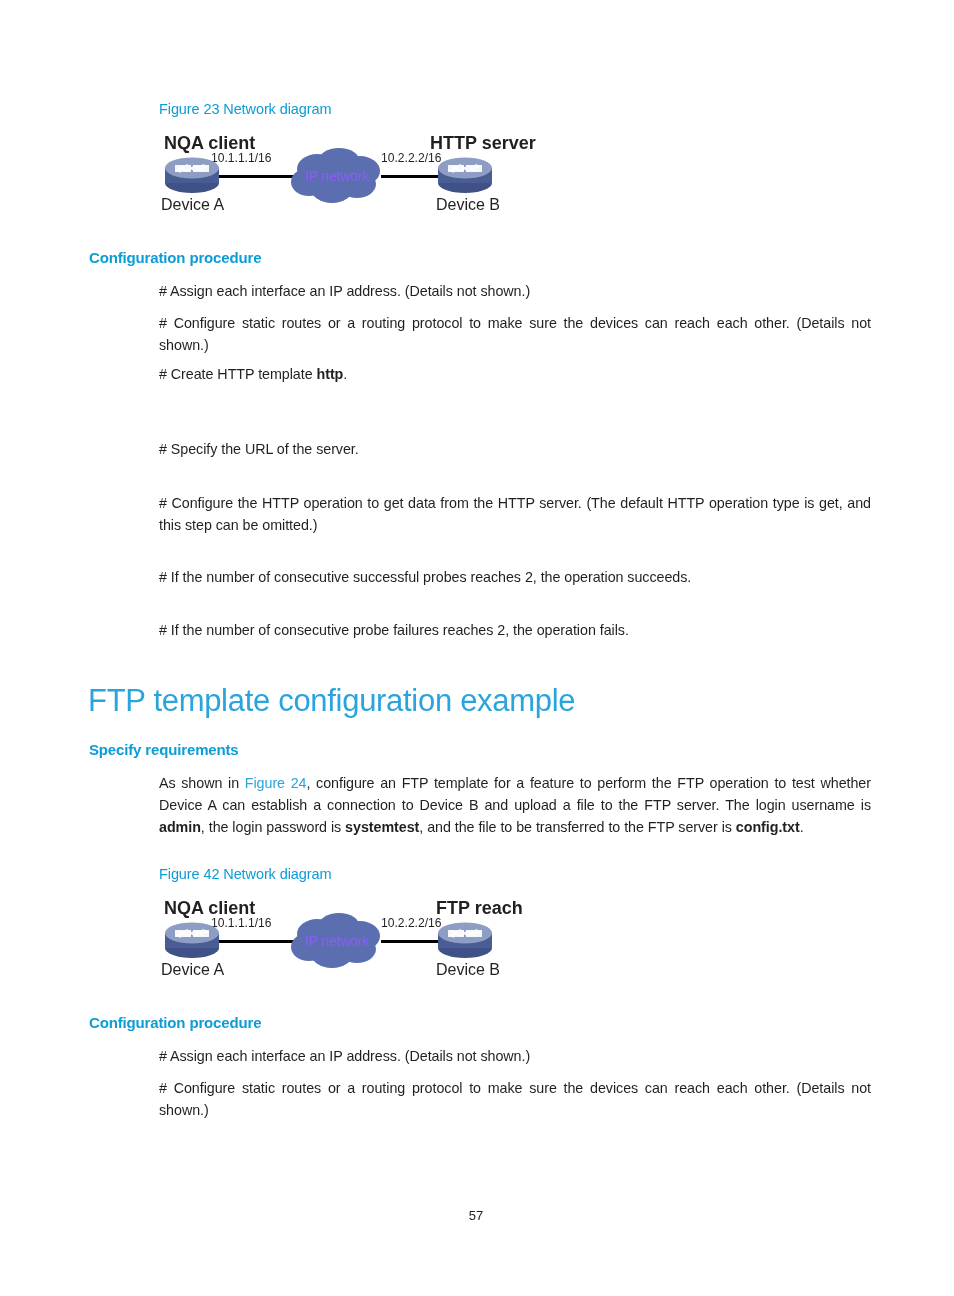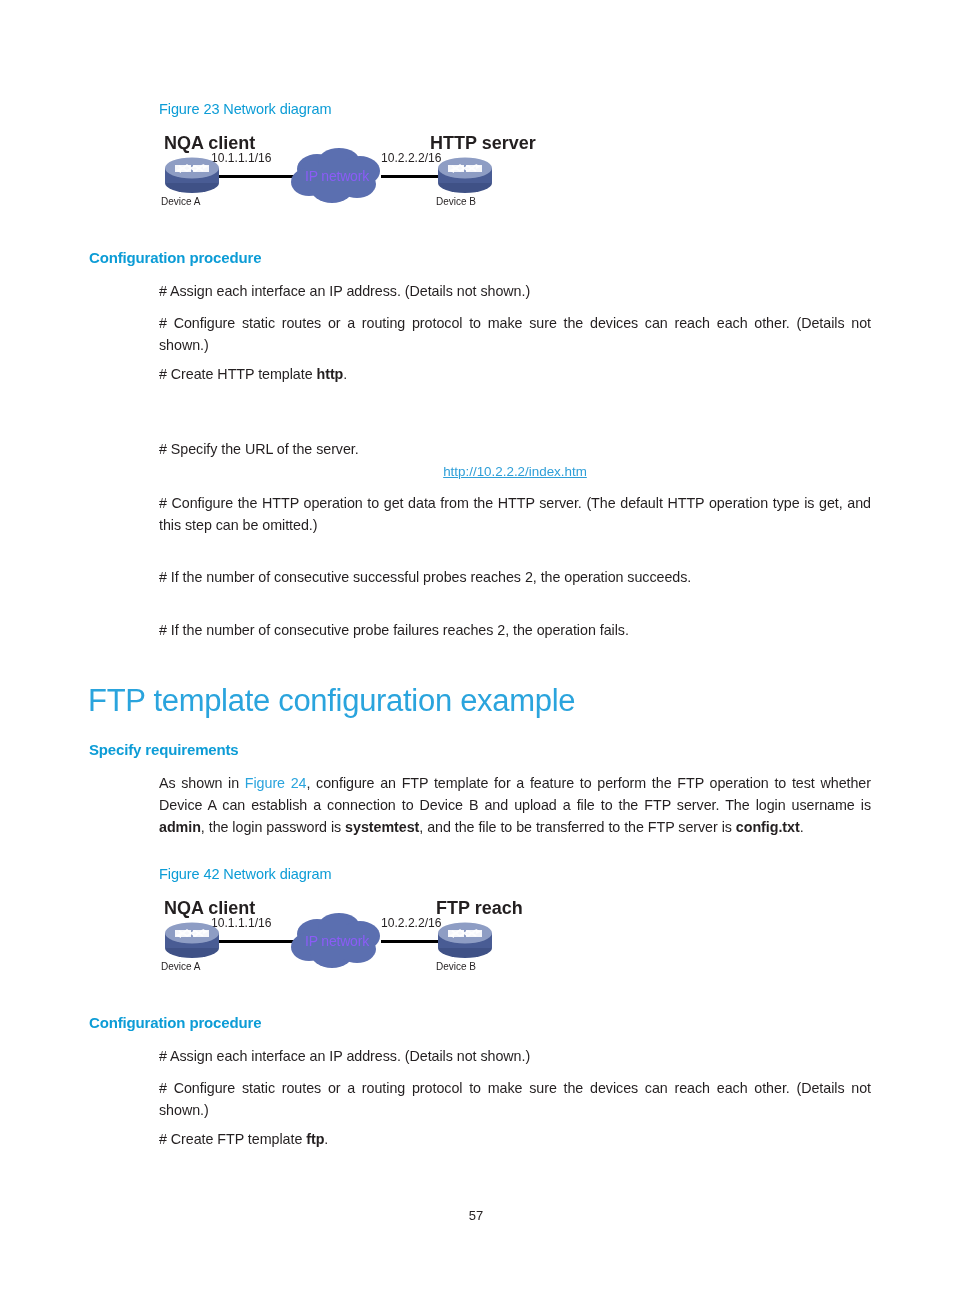--- a/index.html
+++ b/index.html
@@ -70,21 +70,21 @@
   }
   .nd-label {
     position: absolute;
     font-size: 18px;
     font-weight: bold;
     color: #231f20;
     white-space: nowrap;
   }
   .nd-sub {
     position: absolute;
-    font-size: 10px;
+    font-size: 16px;
     color: #231f20;
     white-space: nowrap;
   }
   .nd-ip {
     position: absolute;
     font-size: 12.1px;
     color: #231f20;
     white-space: nowrap;
   }
   .nd-line {
@@ -212,23 +212,20 @@
   <div class="abs body-text" style="left:159px; top:280px; width:712px;"># Assign each interface an IP address. (Details not shown.)</div>
 
   <div class="abs body-text body-just" style="left:159px; top:312px; width:712px;"># Configure static routes or a routing protocol to make sure the devices can reach each other. (Details not shown.)</div>
 
   <div class="abs body-text" style="left:159px; top:363px; width:712px;">
     <span># Create HTTP template </span><span class="bold">http</span><span>.</span>
   </div>
 
   <div class="abs body-text" style="left:159px; top:438px; width:712px;"># Specify the URL of the server.</div>
 
-  <div class="abs" style="left:159px; top:462px; width:712px; text-align:center;">
-    <a href="#" class="link" style="font-size:13.4px;">http://10.2.2.2/index.htm</a>
-  </div>
 
   <div class="abs body-text body-just" style="left:159px; top:492px; width:712px;"># Configure the HTTP operation to get data from the HTTP server. (The default HTTP operation type is get, and this step can be omitted.)</div>
 
   <div class="abs body-text" style="left:159px; top:566px; width:712px;"># If the number of consecutive successful probes reaches 2, the operation succeeds.</div>
 
   <div class="abs body-text" style="left:159px; top:619px; width:712px;"># If the number of consecutive probe failures reaches 2, the operation fails.</div>
 
   <div class="abs h1-blue" style="left:88px; top:683px;">FTP template configuration example</div>
 
   <div class="abs h2-blue" style="left:89px; top:741px;">Specify requirements</div>
@@ -308,19 +305,16 @@
     <div class="nd-sub" style="left:1px; top:66px;">Device A</div>
     <div class="nd-sub" style="left:276px; top:66px;">Device B</div>
   </div>
 
   <div class="abs h2-blue" style="left:89px; top:1014px;">Configuration procedure</div>
 
   <div class="abs body-text" style="left:159px; top:1045px; width:712px;"># Assign each interface an IP address. (Details not shown.)</div>
 
   <div class="abs body-text body-just" style="left:159px; top:1077px; width:712px;"># Configure static routes or a routing protocol to make sure the devices can reach each other. (Details not shown.)</div>
 
-  <div class="abs body-text" style="left:159px; top:1128px; width:712px;">
-    <span># Create FTP template </span><span class="bold">ftp</span><span>.</span>
-  </div>
 
   <div class="pagenum" style="left:0; top:1208px;">57</div>
 
 </div>
 
 </body></html>

